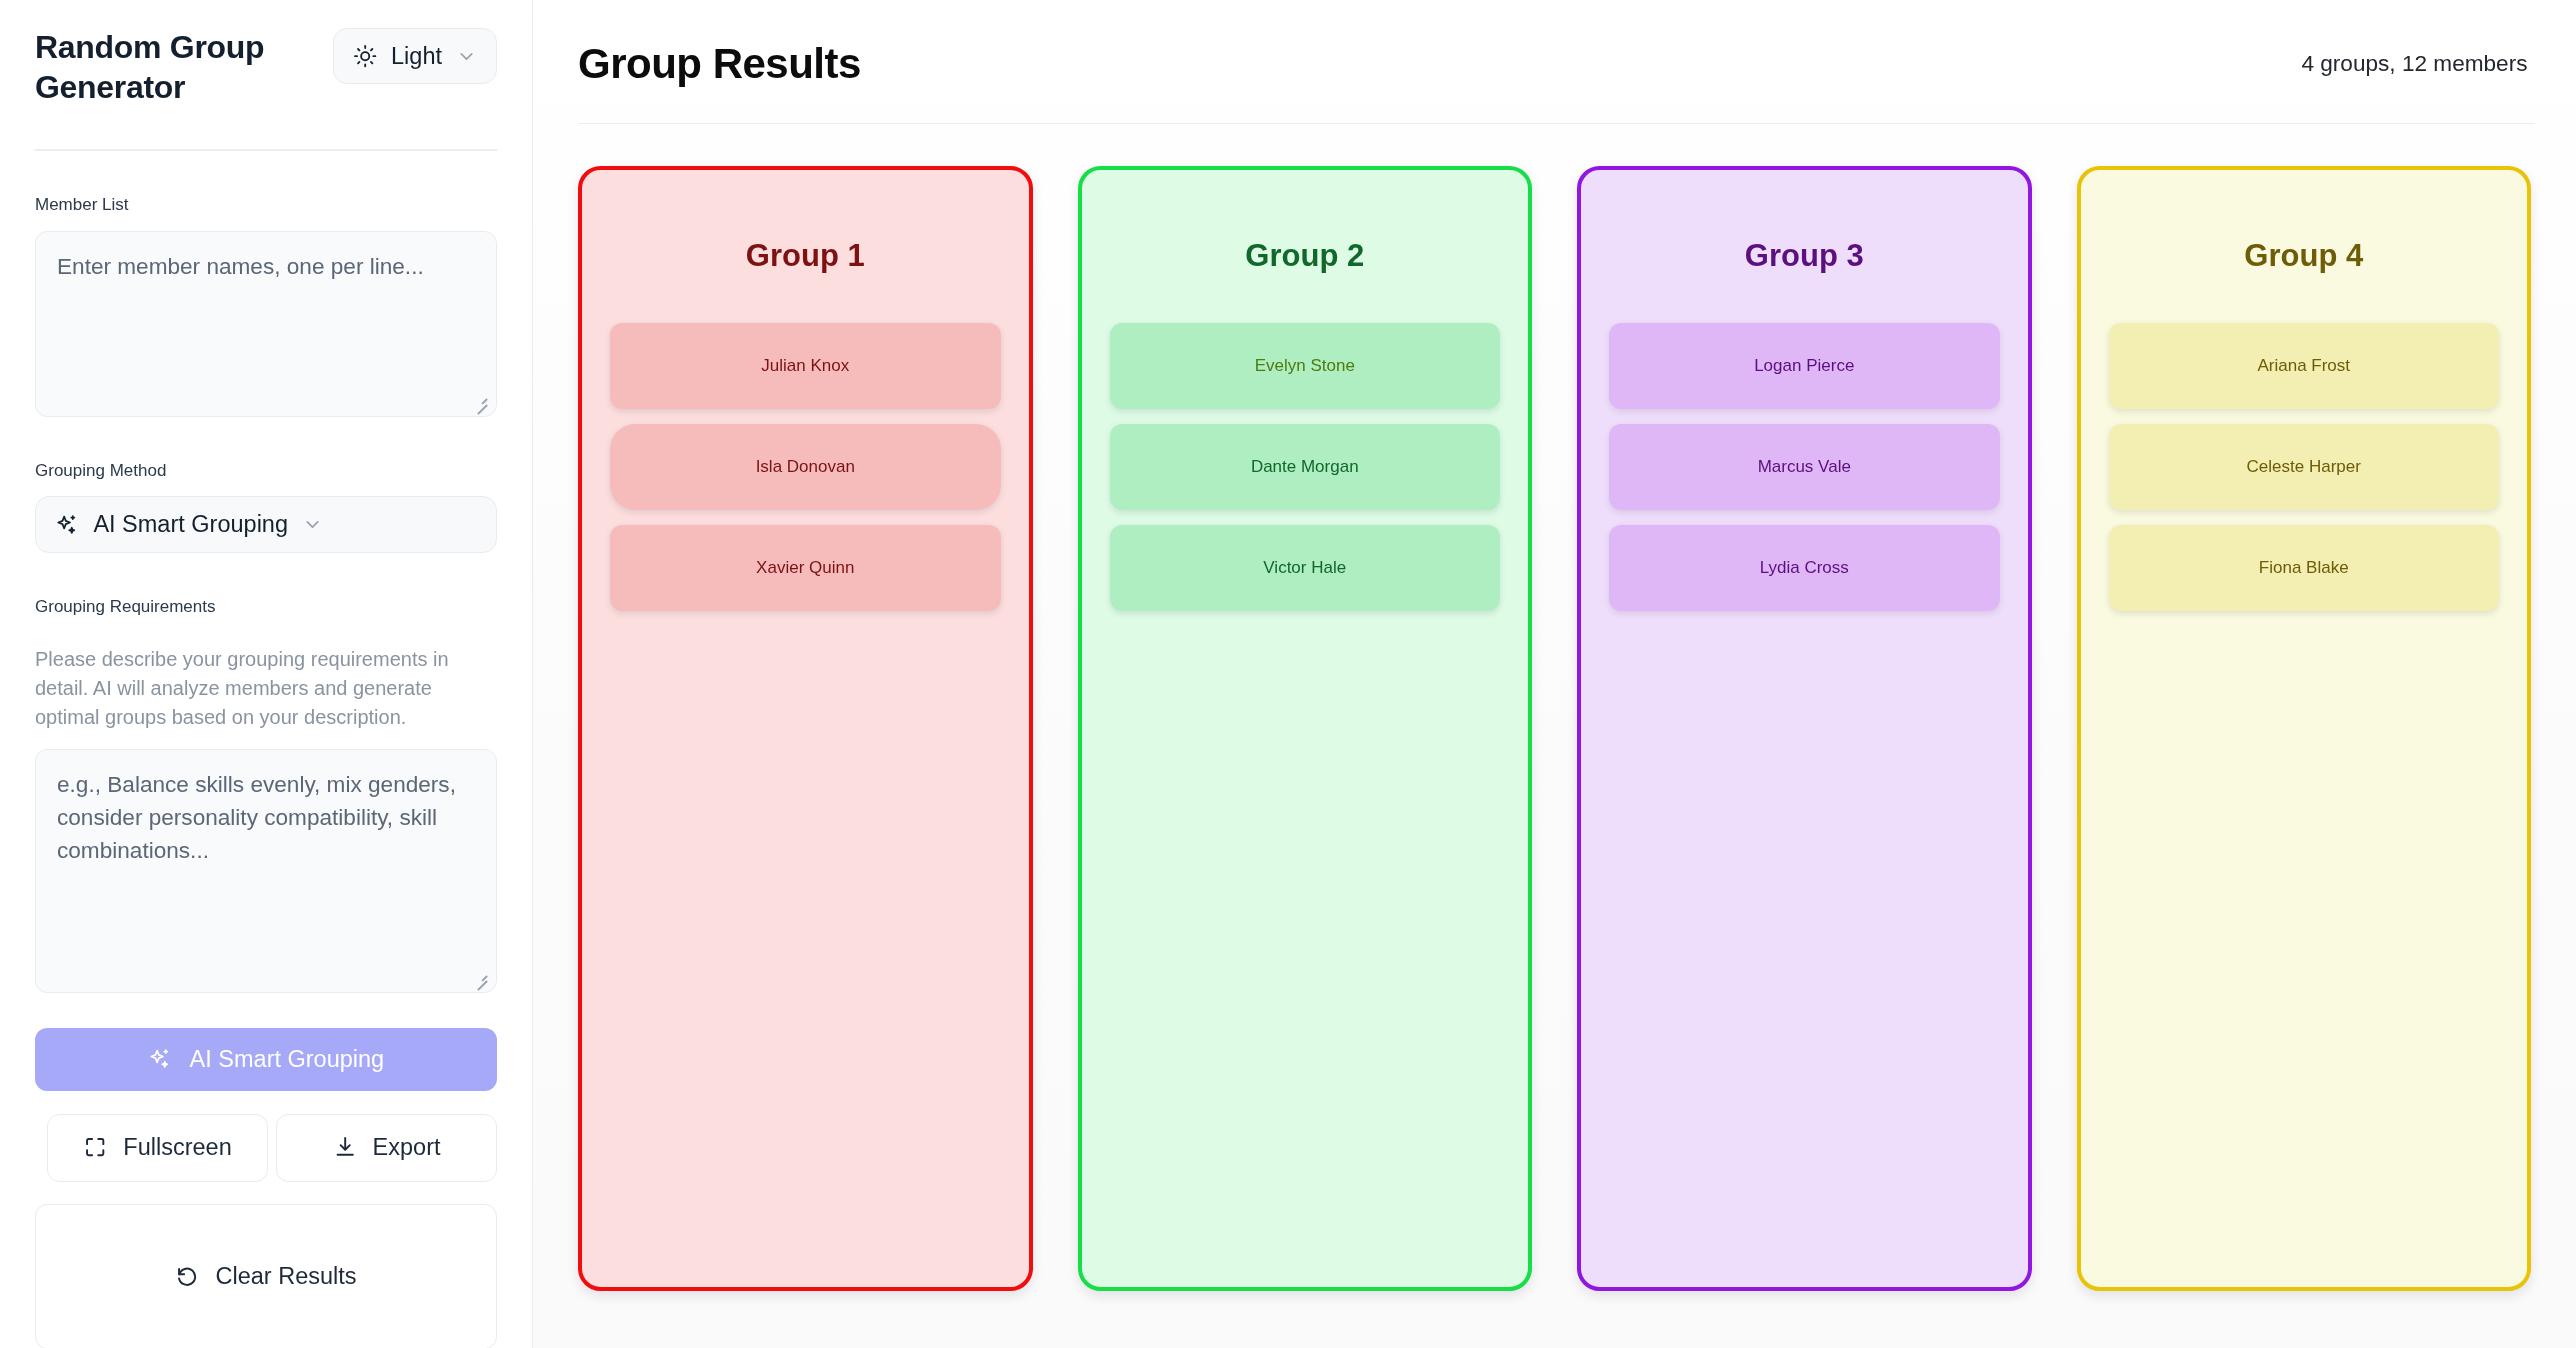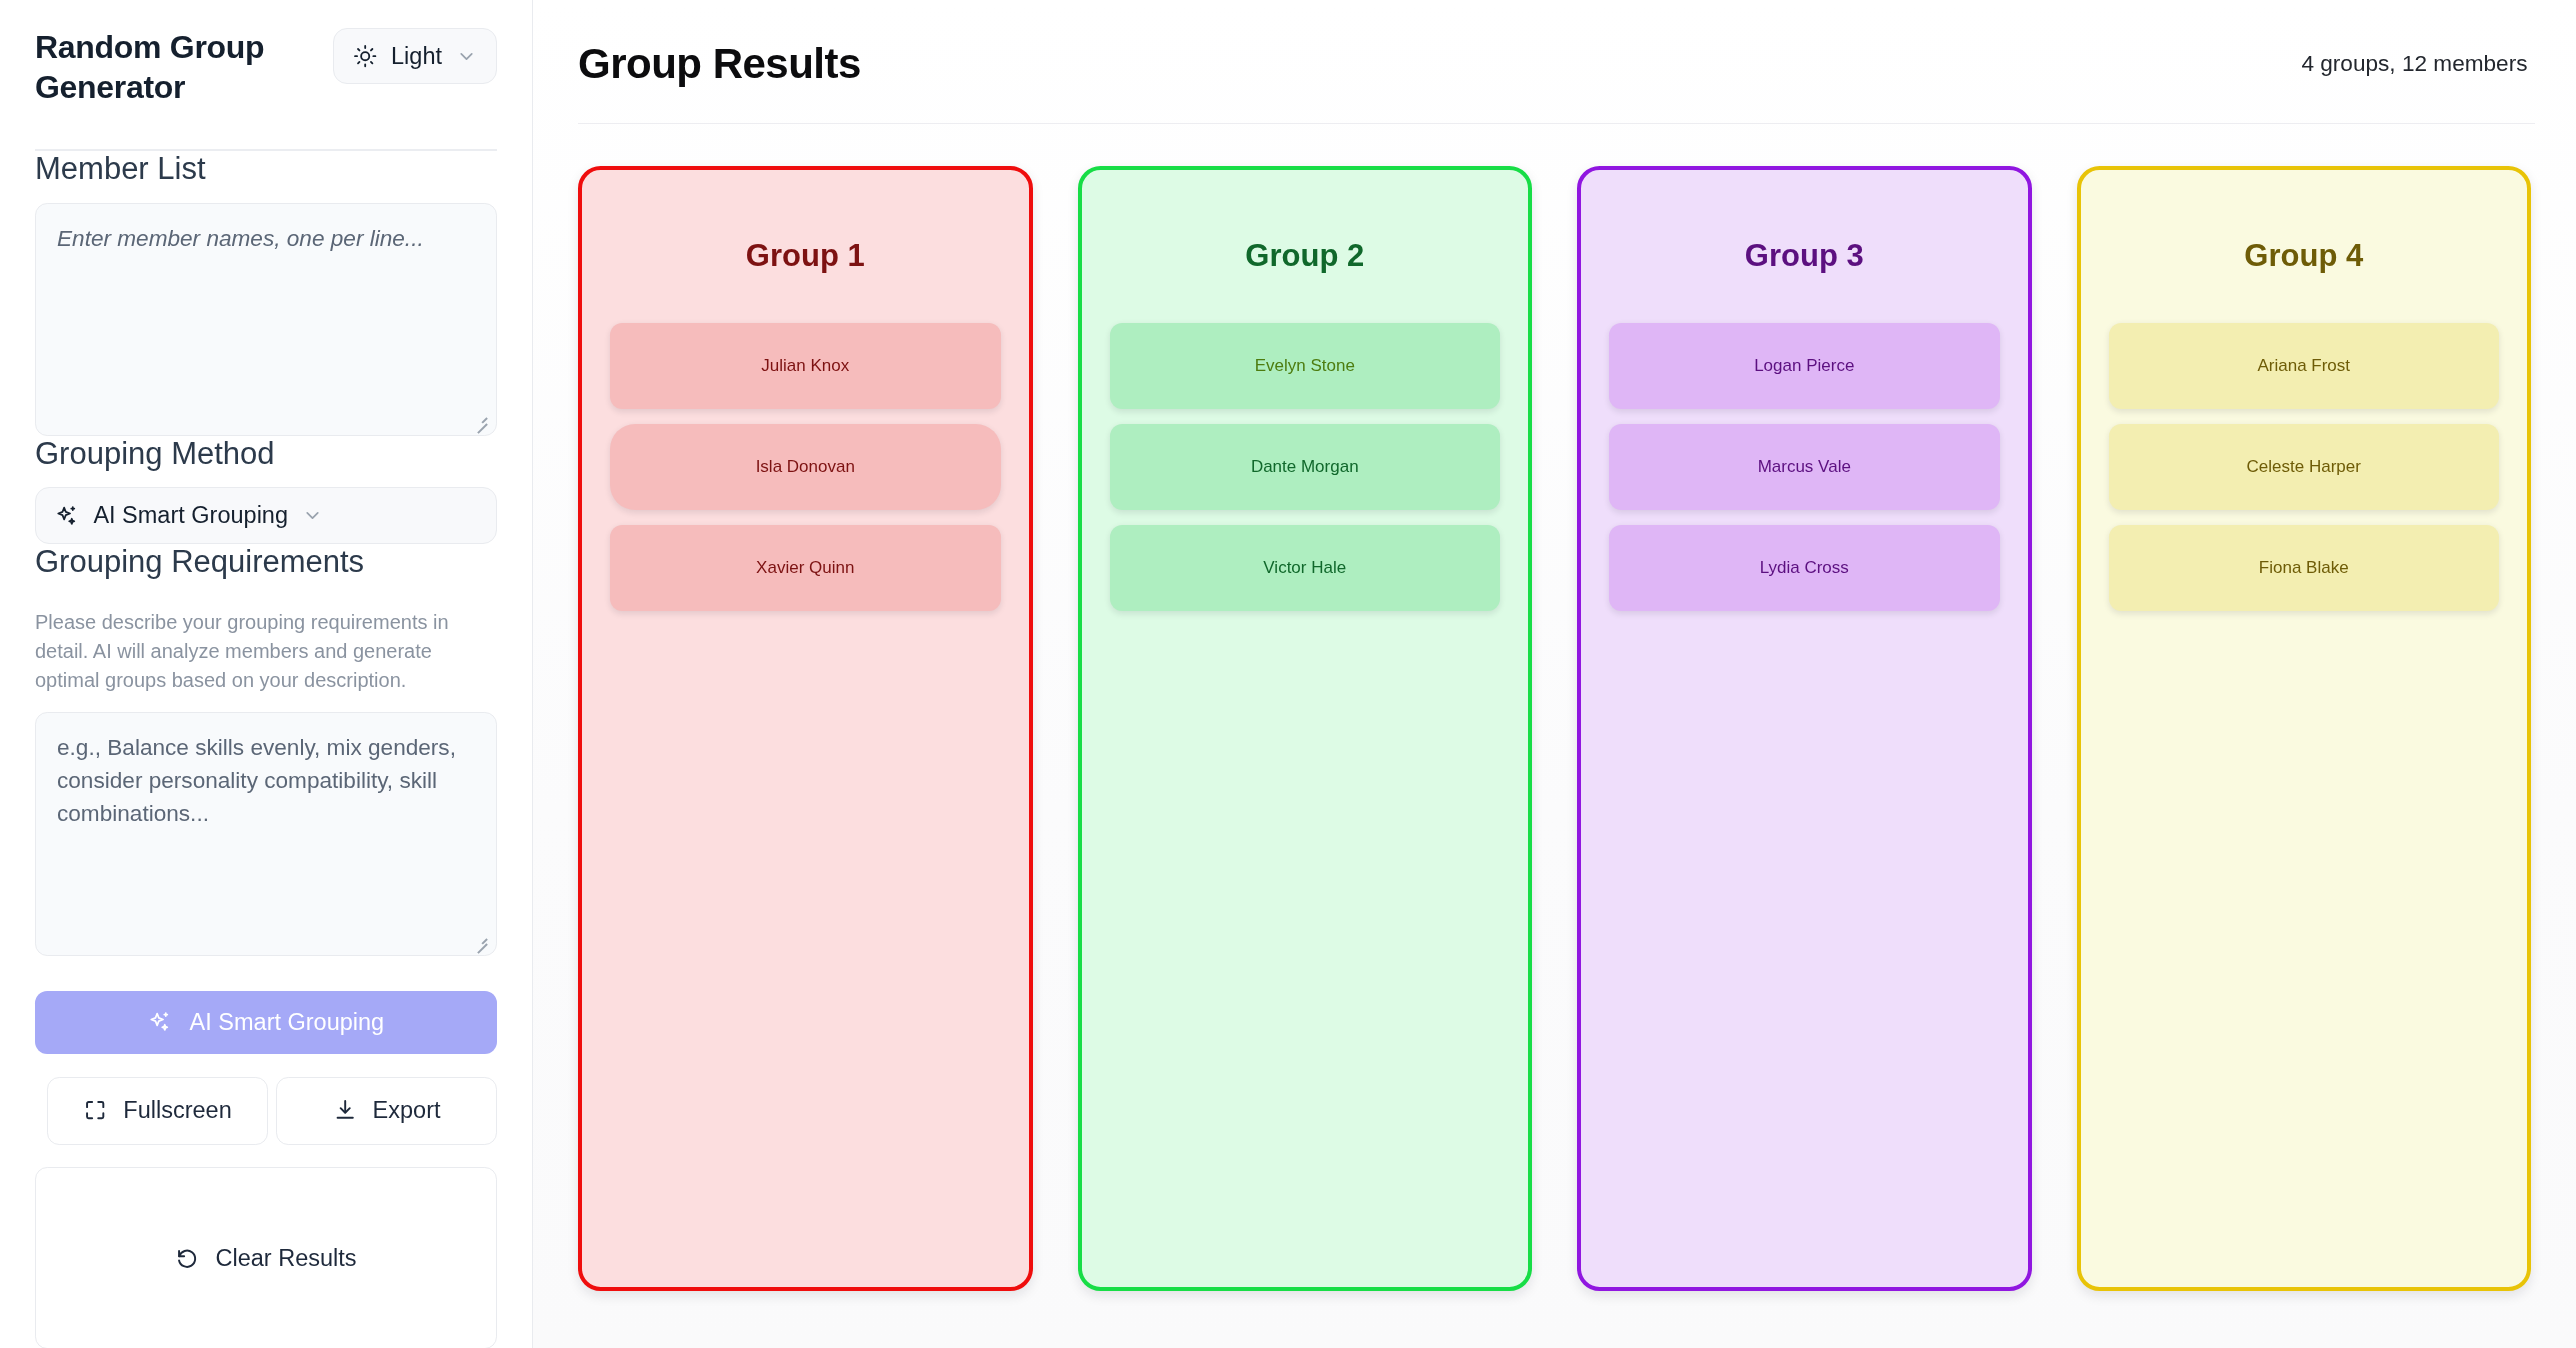--- a/index.html
+++ b/index.html
@@ -69,39 +69,40 @@
     color: #15202e;
   }
 
   .divider {
     height: 1.7px;
     background: #ebedf1;
     margin: 42px 0 0 0;
   }
 
   .field-label {
-    font-size: 31px;
+    font-size: 17px;
     color: #2c3a4b;
+    margin-top: 44px;
     margin-bottom: 15.7px;
   }
 
   .textarea {
     width: 100%;
     border: 1.7px solid #e9ebef;
     border-radius: 12.2px;
     background: #f8fafc;
     padding: 19px 21px;
     font-family: "Liberation Sans", sans-serif;
     font-size: 22.6px;
     line-height: 1.45;
     color: #5b6676;
     position: relative;
     overflow: hidden;
   }
-  .textarea.members { height: 233px; font-style: italic; }
+  .textarea.members { height: 186px; }
   .textarea.requirements { height: 244px; }
 
   .resize-grip {
     position: absolute;
     right: 7px;
     bottom: 6.1px;
     width: 17.4px;
     height: 17.4px;
   }
   .resize-grip:before,

